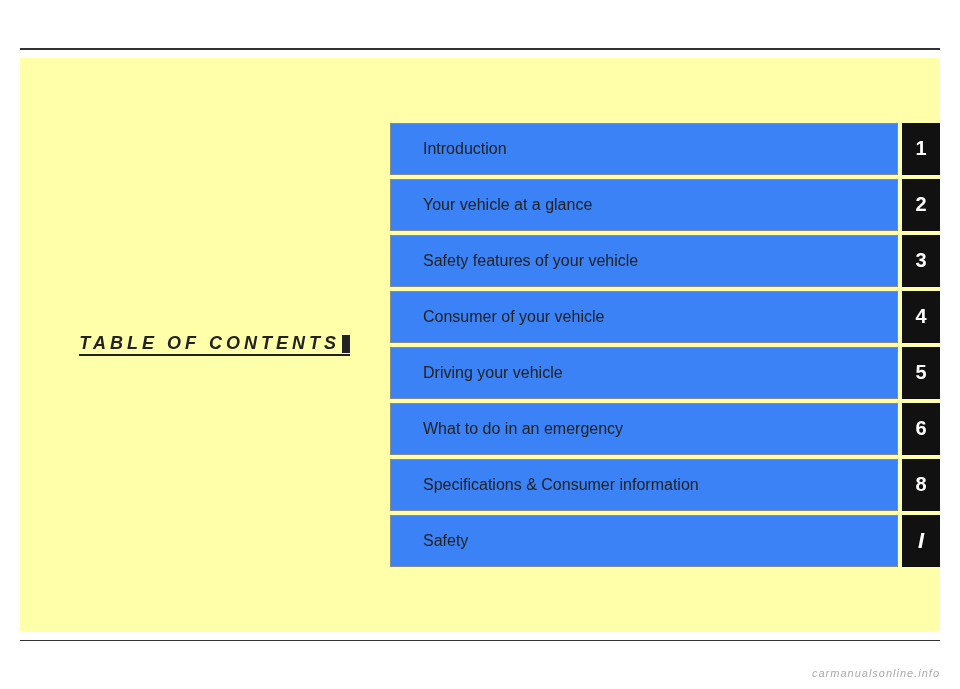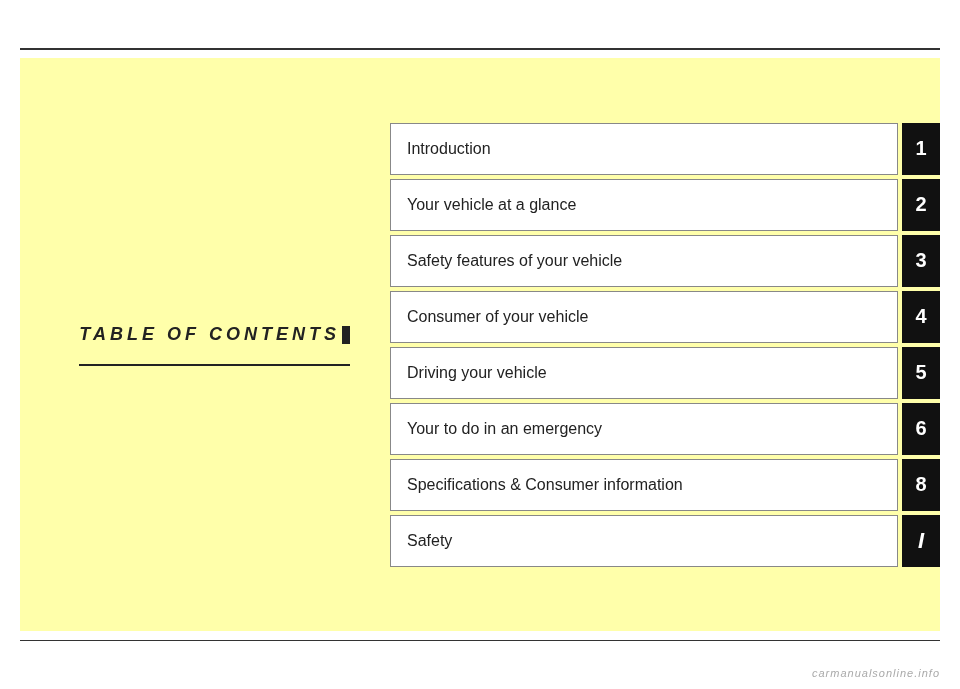--- a/index.html
+++ b/index.html
@@ -53,21 +53,21 @@
       justify-content: flex-end;
       padding-right: 30px;
     }
 
     .toc-title {
       font-size: 18px;
       font-weight: bold;
       letter-spacing: 4px;
       color: #222;
       border-bottom: 2px solid #222;
-      padding-bottom: 19px;
+      padding-bottom: 0;
       font-style: italic;
       text-transform: uppercase;
     }
 
     .toc-cursor {
       display: inline-block;
       width: 8px;
       height: 18px;
       background: #222;
       margin-left: 2px;
@@ -86,25 +86,25 @@
 
     .toc-row {
       display: flex;
       flex-direction: row;
       align-items: stretch;
       height: 52px;
     }
 
     .toc-item-label {
       flex: 1;
-      background: #ffffff;
+      background: #3b82f6;
       border: 1.5px solid #888;
       display: flex;
       align-items: center;
-      padding-left: 16px;
+      padding-left: 32px;
       font-size: 16px;
       color: #222;
       text-align: center;
     }
 
     .toc-item-number {
       width: 38px;
       background: #111;
       color: #fff;
       display: flex;
@@ -158,21 +158,21 @@
       </div>
       <div class="toc-row">
         <div class="toc-item-label">Consumer of your vehicle</div>
         <div class="toc-item-number">4</div>
       </div>
       <div class="toc-row">
         <div class="toc-item-label">Driving your vehicle</div>
         <div class="toc-item-number">5</div>
       </div>
       <div class="toc-row">
-        <div class="toc-item-label">Your to do in an emergency</div>
+        <div class="toc-item-label">What to do in an emergency</div>
         <div class="toc-item-number">6</div>
       </div>
       <div class="toc-row">
         <div class="toc-item-label">Specifications &amp; Consumer information</div>
         <div class="toc-item-number">8</div>
       </div>
       <div class="toc-row">
         <div class="toc-item-label">Safety</div>
         <div class="toc-item-number index-num">I</div>
       </div>

